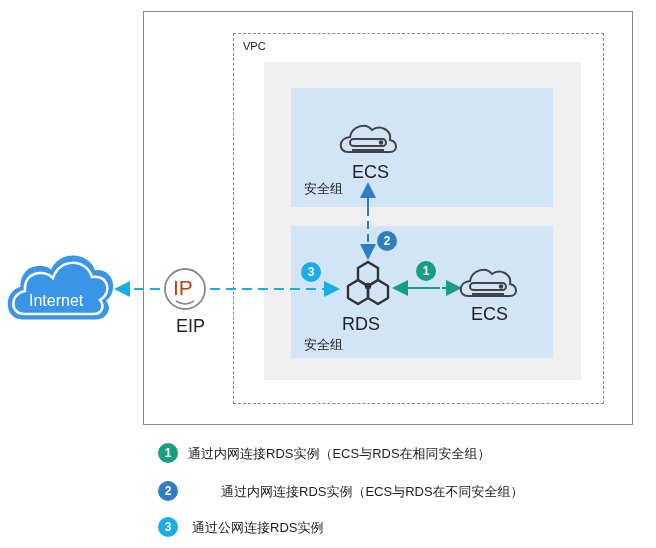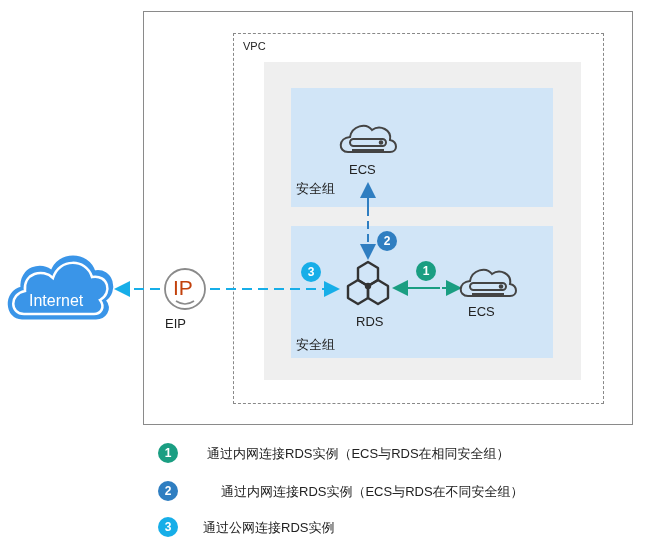--- a/index.html
+++ b/index.html
@@ -5,22 +5,22 @@
   html,body{margin:0;padding:0;background:#fff;}
   body{width:656px;height:548px;position:relative;overflow:hidden;font-family:"Liberation Sans","DejaVu Sans",sans-serif;color:#222;}
   .abs{position:absolute;}
   .outer{left:143px;top:11px;width:490px;height:414px;border:1px solid #8a8a8a;box-sizing:border-box;}
   .vpc{left:233px;top:33px;width:371px;height:371px;border:1px dashed #888;box-sizing:border-box;}
   .vpc-label{left:243px;top:40px;font-size:11px;}
   .gray{left:264px;top:62px;width:317px;height:318px;background:#efefef;}
   .sg{background:#d1e5f7;}
   .sg-top{left:291px;top:88px;width:262px;height:119px;}
   .sg-bot{left:291px;top:226px;width:262px;height:132px;}
-  .sg-label{font-size:13px;}
-  .lbl{font-size:13px;text-align:left;}
+  .sg-label{font-size:13px;margin-left:8px;}
+  .lbl{font-size:18px;text-align:right;}
   .badge{width:20px;height:20px;border-radius:50%;color:#fff;font-weight:bold;font-size:12px;text-align:center;line-height:20px;}
   .legend-text{font-size:13px;}
   svg{position:absolute;left:0;top:0;}
 </style>
 </head>
 <body>
 
 <div class="abs outer"></div>
 <div class="abs vpc"></div>
 <div class="abs vpc-label">VPC</div>
@@ -86,28 +86,28 @@
     <path d="M468,296 C458,296 458,282 470,281 C472,270 486,266 492,274 C500,268 512,274 510,284 C518,286 518,296 510,296 Z"></path>
     <rect x="470" y="283" width="36" height="7" rx="3.5"></rect>
     <circle cx="501" cy="286.5" r="1.3" fill="#444"></circle>
     <line x1="472" y1="294" x2="504" y2="294"></line>
   </g>
 </svg>
 
 <div class="abs" style="left:29px;top:292px;font-size:16px;color:#fff;">Internet</div>
 <div class="abs" style="left:173px;top:276px;font-size:21px;color:#c2410c;">IP</div>
 <div class="abs lbl" style="left:165px;top:316px;width:40px;">EIP</div>
-<div class="abs lbl" style="left:356px;top:314px;width:40px;">RDS</div>
+<div class="abs lbl" style="left:340px;top:314px;width:40px;">RDS</div>
 <div class="abs lbl" style="left:349px;top:162px;width:40px;">ECS</div>
 <div class="abs lbl" style="left:468px;top:304px;width:40px;">ECS</div>
 
 <div class="abs badge" style="left:377px;top:231px;background:#2f7ec1;">2</div>
 <div class="abs badge" style="left:301px;top:262px;background:#17aee8;">3</div>
 <div class="abs badge" style="left:416px;top:261px;background:#1a9e82;">1</div>
 
 <div>
   <div class="abs badge" style="left:158px;top:443px;background:#1a9e82;">1</div>
-  <div class="abs legend-text" style="left:207px;top:445px;">通过内网连接RDS实例（ECS与RDS在相同安全组）</div>
+  <div class="abs legend-text" style="left:188px;top:445px;">通过内网连接RDS实例（ECS与RDS在相同安全组）</div>
   <div class="abs badge" style="left:158px;top:481px;background:#2f7ec1;">2</div>
   <div class="abs legend-text" style="left:192px;top:483px;margin-left:29px;">通过内网连接RDS实例（ECS与RDS在不同安全组）</div>
   <div class="abs badge" style="left:158px;top:517px;background:#17aee8;">3</div>
-  <div class="abs legend-text" style="left:203px;top:519px;">通过公网连接RDS实例</div>
+  <div class="abs legend-text" style="left:192px;top:519px;">通过公网连接RDS实例</div>
 </div>
 
 </body></html>

